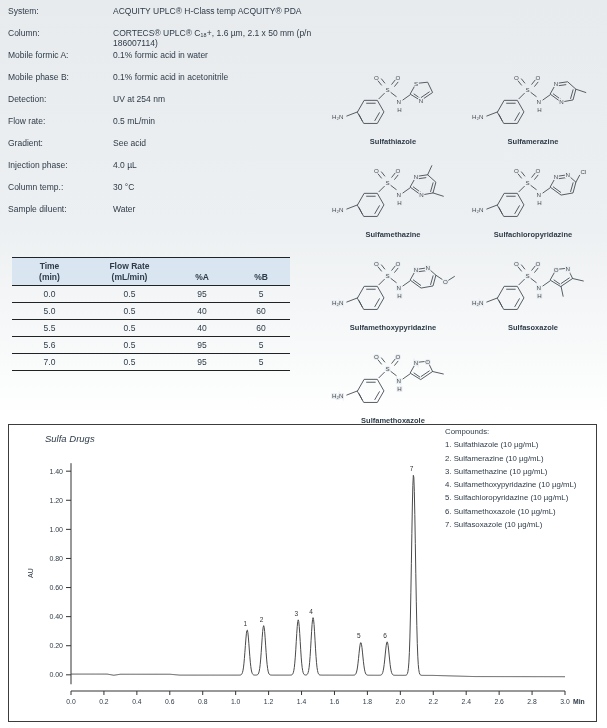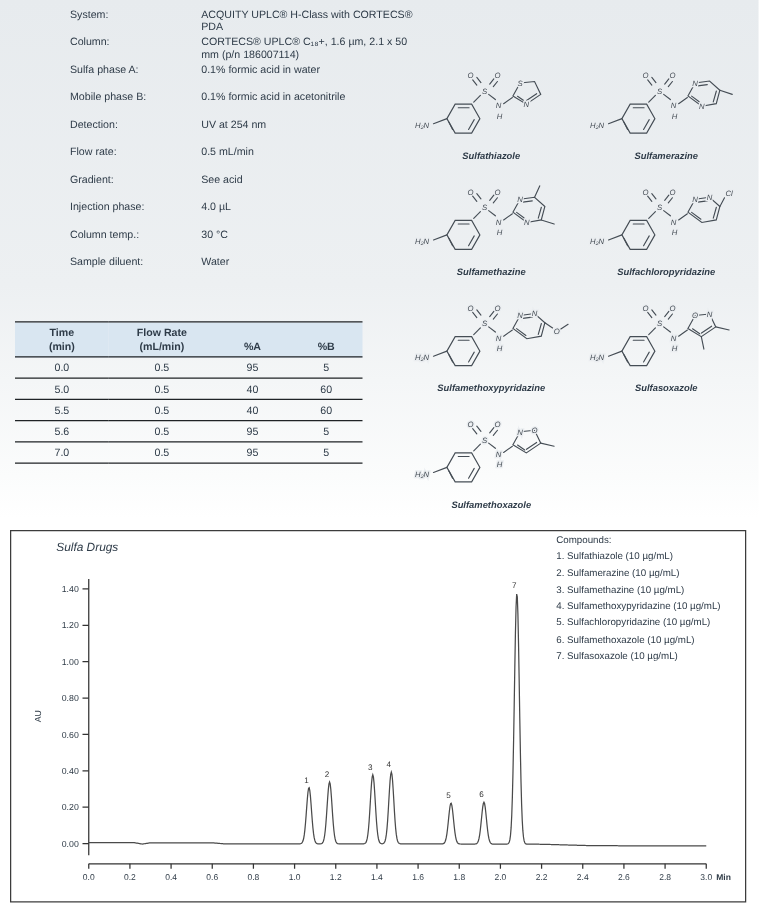--- a/index.html
+++ b/index.html
@@ -2,30 +2,30 @@
 <html><head>
 <meta charset="utf-8">
 <style>
   html,body{margin:0;padding:0;background:#fff;}
   body{width:607px;height:728px;position:relative;font-family:"Liberation Sans",sans-serif;color:#2e3b48;}
   .top-section{position:absolute;left:0;top:0;width:607px;height:414px;
     background:linear-gradient(180deg,#e7ebee 0%,#edf0f2 55%,#fbfcfc 92%,#ffffff 100%);}
   
   .params{position:absolute;left:8px;top:6px;width:330px;}
   .prow{display:flex;height:22px;align-items:flex-start;font-size:8.5px;}
-  .plabel{width:105px;flex:0 0 105px;margin-left:48px;}
+  .plabel{width:105px;flex:0 0 105px;}
   .pvalue{flex:1;}
   
   .gtable{position:absolute;left:12px;top:257px;width:278px;border-collapse:collapse;font-size:8.5px;table-layout:fixed;}
   .gtable th{background:#d9e6f1;font-weight:bold;vertical-align:bottom;padding:3px 0 3px 0;border-top:1.5px solid #1f2326;border-bottom:1.4px solid #1f2326;}
   .gtable td{text-align:center;padding:3px 0 3px 0;border-bottom:1.4px solid #1f2326;}
   .gtable th div{text-align:center;line-height:1.25;}
   .c1{width:75px;} .c2{width:85px;} .c3{width:60px;} .c4{width:58px;}
   
-  .structs{position:absolute;left:323px;top:52px;width:280px;display:flex;flex-wrap:wrap;font-style:italic;}
+  .structs{position:absolute;left:323px;top:69px;width:280px;display:flex;flex-wrap:wrap;}
   .struct-cell{width:140px;height:93px;display:flex;flex-direction:column;align-items:center;}
   .struct-cell.center{margin:0 auto;}
   .struct-svg{width:132px;height:66px;}
   .struct-label{font-size:7.5px;font-weight:bold;text-align:center;margin-top:2px;}
   svg .bond{stroke:#454d55;stroke-width:1.1;fill:none;stroke-linecap:round;}
   svg .atom{font-family:"Liberation Sans",sans-serif;font-size:7.5px;fill:#454d55;stroke:#eaedf0;stroke-width:2.6px;paint-order:stroke;text-anchor:middle;}
   
   .panel{position:absolute;left:8px;top:424px;width:589px;height:298px;border:1.5px solid #3c3c3c;background:#fff;box-sizing:border-box;}
   .chart-title{position:absolute;left:20px;top:8px;font-size:9.5px;font-style:italic;color:#2e3b48;margin-left:16px;}
   .compounds{position:absolute;left:436px;top:0;width:150px;font-size:7.8px;line-height:1.7;color:#2e3b48;}
@@ -69,28 +69,28 @@
       <line class="bond" x1="105.5" y1="30.3" x2="112.5" y2="35.2"></line>
     </g>
   </defs>
 </svg>
 
 <div class="top-section">
 
   <div class="params">
     <div class="prow">
         <span class="plabel">System:</span>
-        <span class="pvalue">ACQUITY UPLC® H-Class with CORTECS® PDA</span>
+        <span class="pvalue">ACQUITY UPLC® H-Class temp ACQUITY® PDA</span>
       </div>
     <div class="prow">
         <span class="plabel">Column:</span>
         <span class="pvalue">CORTECS® UPLC® C₁₈+, 1.6 µm, 2.1 x 50 mm (p/n 186007114)</span>
       </div>
     <div class="prow">
-        <span class="plabel">Sulfa phase A:</span>
+        <span class="plabel">Mobile formic A:</span>
         <span class="pvalue">0.1% formic acid in water</span>
       </div>
     <div class="prow">
         <span class="plabel">Mobile phase B:</span>
         <span class="pvalue">0.1% formic acid in acetonitrile</span>
       </div>
     <div class="prow">
         <span class="plabel">Detection:</span>
         <span class="pvalue">UV at 254 nm</span>
       </div>

